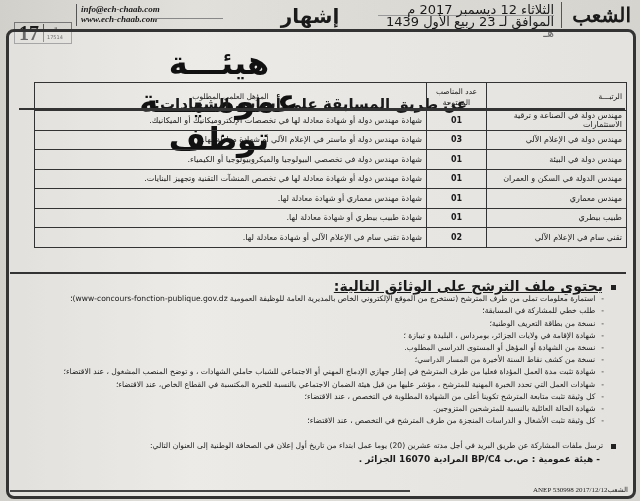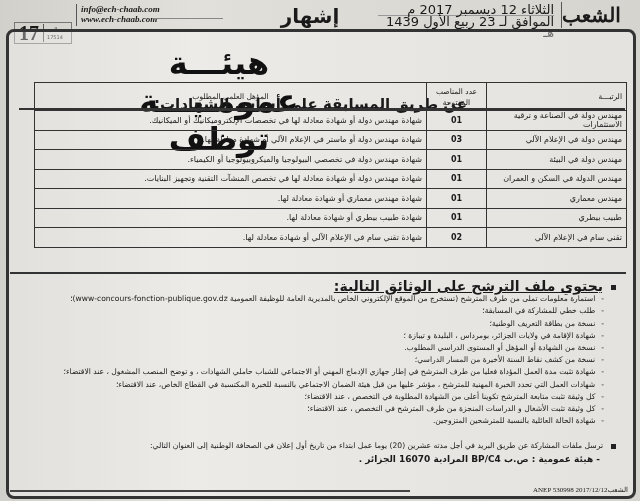--- a/index.html
+++ b/index.html
@@ -13,21 +13,21 @@
   .hdr-issue-box { position: absolute; left: 6px; top: 20px; width: 58px; height: 22px;
                    border: 1px solid #777; display: flex; align-items: center; }
   .hdr-page { font-family: "Liberation Serif", serif; font-weight: bold; font-size: 20px; width: 28px; text-align: center; line-height: 22px; }
   .hdr-issue { border-left: 1px solid #555; height: 18px; padding-left: 3px; font-size: 5px; line-height: 8px; display: flex; flex-direction: column; justify-content: center; }
   .hdr-contact { position: absolute; left: 68px; top: 2px; border-left: 1px solid #555; padding-left: 4px; height: 22px;
                  font-family: "Liberation Serif", serif; font-style: italic; font-weight: bold; font-size: 9px; line-height: 10px; }
   .hdr-line-left { position: absolute; left: 145px; top: 16px; width: 70px; height: 1px; background: #888; }
   .hdr-title { position: absolute; left: 262px; top: 2px; width: 80px; text-align: center; font-size: 20px; font-weight: bold; direction: rtl; }
   .hdr-date { position: absolute; left: 370px; top: 2px; width: 176px; direction: rtl; text-align: right; font-size: 13px; line-height: 11px; }
   .hdr-date .d2 { border-top: 1px solid #999; }
-  .hdr-logo { position: absolute; left: 553px; top: 0; width: 70px; height: 26px; border-left: 1px solid #555; text-align: left;
+  .hdr-logo { position: absolute; left: 553px; top: 0; width: 70px; height: 26px; border-left: 1px solid #555; text-align: right;
               font-family: "DejaVu Serif", serif; font-size: 20px; font-weight: bold; direction: rtl; line-height: 26px; }
 
   
   .ad { position: absolute; left: 6px; top: 29px; width: 630px; height: 470px; border: 3px solid #333; border-radius: 8px;
         background: rgba(255,255,255,0.35); }
   .ad-title { position: absolute; left: 80px; top: 12px; width: 260px; text-align: center; font-size: 32px; font-weight: bold; direction: rtl; color: #111; letter-spacing: 1px; }
   .ad-sub { position: absolute; right: 166px; top: 63px; font-size: 15px; font-weight: bold; text-decoration: underline; direction: rtl; }
   .ad-sep { position: absolute; left: 10px; top: 76px; width: 606px; height: 2px; background: #333; }
 
   
@@ -137,22 +137,22 @@
     <ul>
       <li>استمارة معلومات تملى من طرف المترشح (تستخرج من الموقع الإلكتروني الخاص بالمديرية العامة للوظيفة العمومية www-concours-fonction-publique.gov.dz)؛</li>
       <li>طلب خطي للمشاركة في المسابقة؛</li>
       <li>نسخة من بطاقة التعريف الوطنية؛</li>
       <li>شهادة الإقامة في ولايات الجزائر، بومرداس ، البليدة و تيبازة ؛</li>
       <li>نسخة من الشهادة أو المؤهل أو المستوى الدراسي المطلوب.</li>
       <li>نسخة من كشف نقاط السنة الأخيرة من المسار الدراسي؛</li>
       <li>شهادة تثبت مدة العمل المؤداة فعليا من طرف المترشح في إطار جهازي الإدماج المهني أو الاجتماعي للشباب حاملي الشهادات ، و توضح المنصب المشغول ، عند الاقتضاء؛</li>
       <li>شهادات العمل التي تحدد الخبرة المهنية للمترشح ، مؤشر عليها من قبل هيئة الضمان الاجتماعي بالنسبة للخبرة المكتسبة في القطاع الخاص، عند الاقتضاء؛</li>
       <li>كل وثيقة تثبت متابعة المترشح تكوينا أعلى من الشهادة المطلوبة في التخصص ، عند الاقتضاء؛</li>
+      <li>شهادة الحالة العائلية بالنسبة للمترشحين المتزوجين.</li>
       <li>كل وثيقة تثبت الأشغال و الدراسات المنجزة من طرف المترشح في التخصص ، عند الاقتضاء؛</li>
-      <li>شهادة الحالة العائلية بالنسبة للمترشحين المتزوجين.</li>
     </ul>
     <div class="send"><span class="bullet"></span><span>ترسل ملفات المشاركة عن طريق البريد في أجل مدته عشرين (20) يوما عمل ابتداء من تاريخ أول إعلان في الصحافة الوطنية إلى العنوان التالي:</span></div>
     <div class="addr">- هيئة عمومية : ص.ب BP/C4 المرادية 16070 الجزائر .</div>
   </div>
 
   <div class="footer-line"></div>
   <div class="footer">الشعب2017/12/12 ANEP 530998</div>
 </div>
 
 </body></html>

